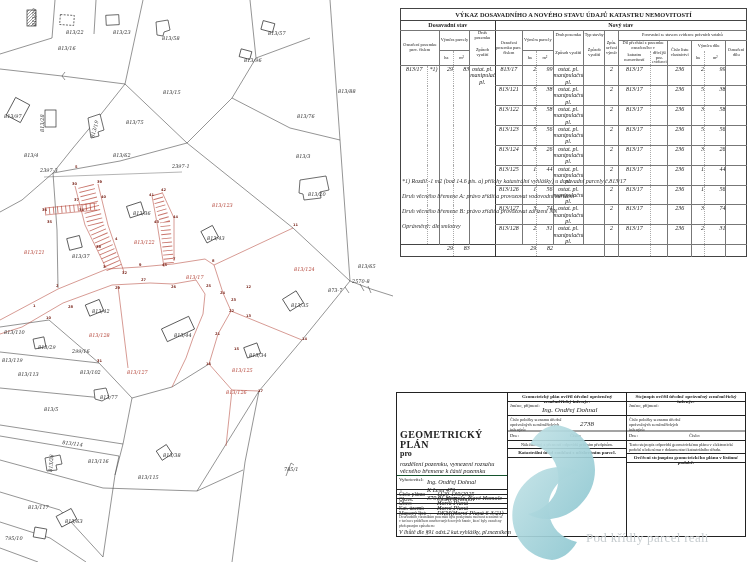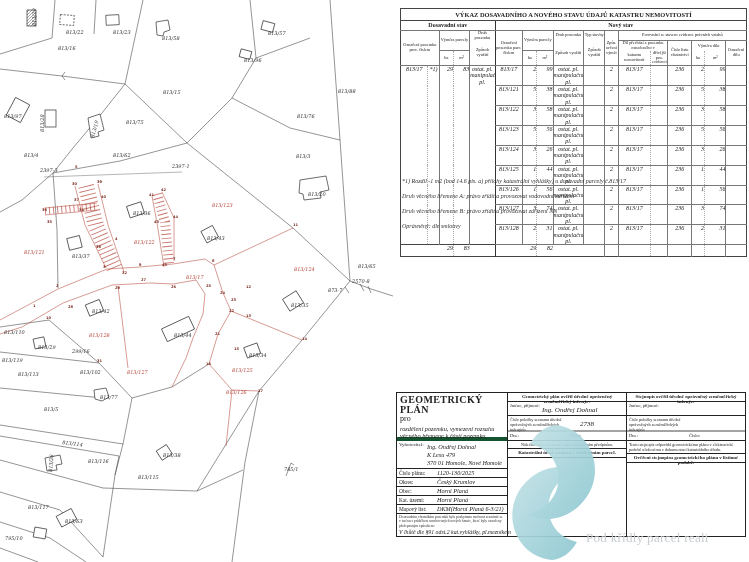--- a/index.html
+++ b/index.html
@@ -34,23 +34,23 @@
   .ctr{text-align:center;}
   .druh{font-size:5.2px;font-style:italic;text-align:center;line-height:1.05;}
   .sum td{border-top:1px solid #444;font-style:italic;height:11px;}
   .footnotes{position:absolute;left:402px;top:178px;width:336px;}
   .fn{height:15px;font-size:6px;font-style:italic;color:#333;}
   
   .plan{position:absolute;left:396px;top:392px;width:351px;height:145px;display:flex;}
   .pcol{border:1px solid #222;display:flex;flex-direction:column;box-sizing:border-box;background:transparent;}
   .pcol+.pcol{margin-left:-1px;}
   .pc1{width:112px;} .pc2{width:120px;} .pc3{width:120px;}
-  .sec-title{height:48px;border-bottom:4px solid #14532d;padding:2px 3px;box-sizing:border-box;}
+  .sec-title{height:48px;border-bottom:1px solid #14532d;padding:2px 3px;box-sizing:border-box;margin-top:35px;}
   .gp-title{font-size:10px;font-weight:bold;letter-spacing:.4px;line-height:1;}
-  .gp-pro{font-size:8px;font-weight:normal;line-height:1.1;}
+  .gp-pro{font-size:8px;font-weight:bold;line-height:1.1;}
   .gp-purpose{font-size:6.3px;font-style:italic;line-height:1.18;margin-top:1px;}
   .sec-vyhot{height:29px;border-bottom:1px solid #222;position:relative;box-sizing:border-box;}
   .lab{font-size:5px;color:#222;}
   .sec-vyhot .lab{position:absolute;left:2px;top:1px;}
   .vyh-lines{position:absolute;left:30px;top:2px;font-size:6.2px;font-style:italic;line-height:1.3;}
   .prow{height:9px;border-bottom:1px solid #222;position:relative;box-sizing:border-box;}
   .prow .lab{position:absolute;left:2px;top:1px;font-size:5.4px;}
   .prow .val{position:absolute;left:40px;top:0px;font-size:6.2px;font-style:italic;white-space:nowrap;}
   .sec-note{flex:1;padding:1px 2px;box-sizing:border-box;}
   .notice{font-size:3.6px;line-height:1.25;color:#333;}

